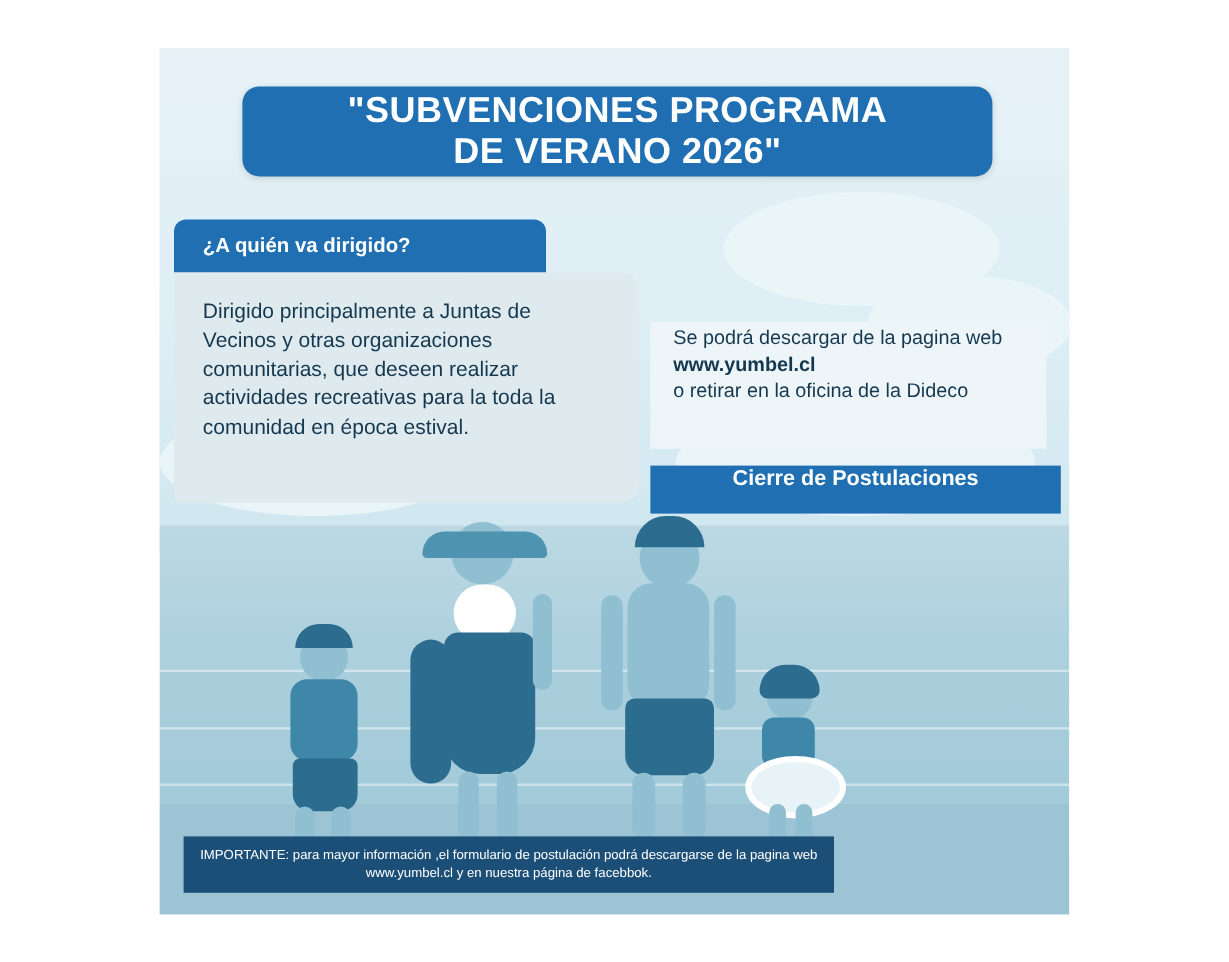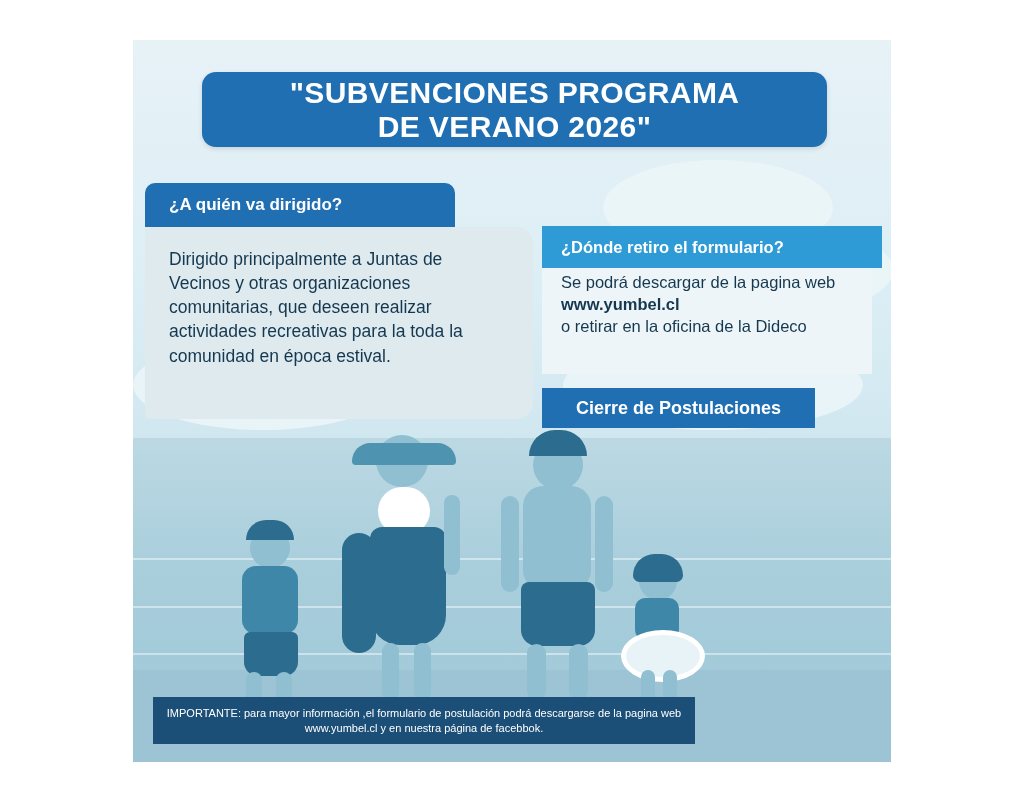--- a/index.html
+++ b/index.html
@@ -164,25 +164,25 @@
     font-size: 16.5px;
     line-height: 1.32;
   }
   .card-form-body b { font-weight: bold; }
 
   
   .card-cierre-head {
     position: absolute;
     left: 409px;
     top: 348px;
-    width: 273px;
+    width: 342px;
     height: 40px;
     background: #1f6fb2;
     display: flex;
-    align-items: center;
+    align-items: flex-start;
     justify-content: center;
   }
   .card-cierre-head span {
     color: #fff;
     font-size: 18px;
     font-weight: bold;
   }
   .card-cierre-body {
     position: absolute;
     left: 409px;
@@ -342,23 +342,20 @@
     </h1>
   </div>
 
   <div class="card-left-head">
     <span>¿A quién va dirigido?</span>
   </div>
   <div class="card-left-body">
     <p>Dirigido principalmente a Juntas de Vecinos y otras organizaciones comunitarias, que deseen realizar actividades recreativas para la toda la comunidad en época estival.</p>
   </div>
 
-  <div class="card-form-head">
-    <span>¿Dónde retiro el formulario?</span>
-  </div>
   <div class="card-form-body">
     <p><span>Se podrá descargar de la pagina web </span><b>www.yumbel.cl</b><br><span>o retirar en la oficina de la Dideco</span></p>
   </div>
 
   <div class="card-cierre-head">
     <span>Cierre de Postulaciones</span>
   </div>
 
   <div class="footer-strip">
     <p>IMPORTANTE: para mayor información ,el formulario de postulación podrá descargarse de la pagina web www.yumbel.cl  y en nuestra página de facebbok.</p>

